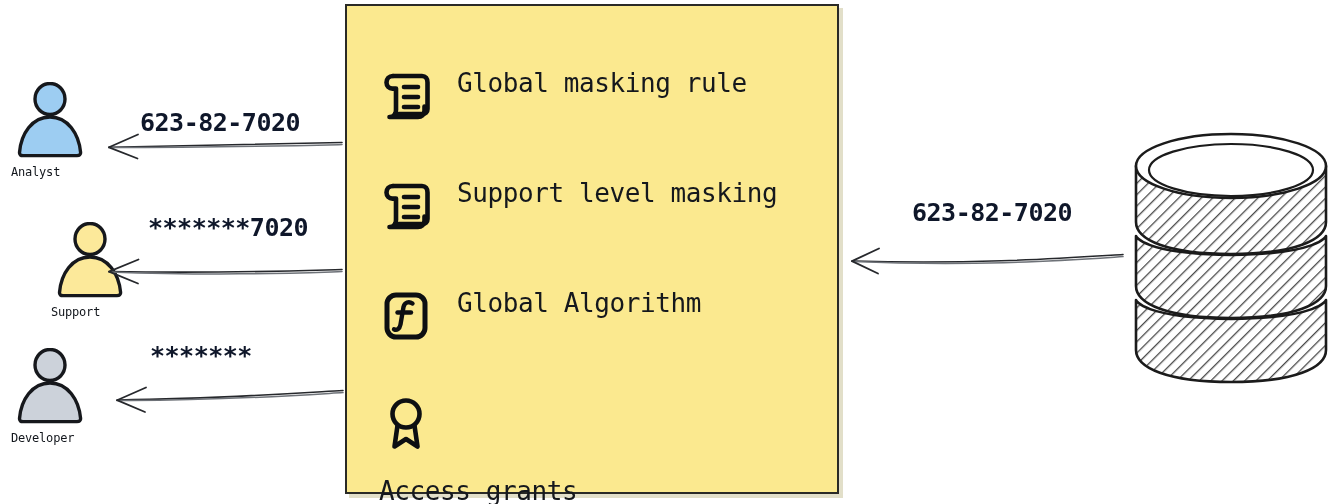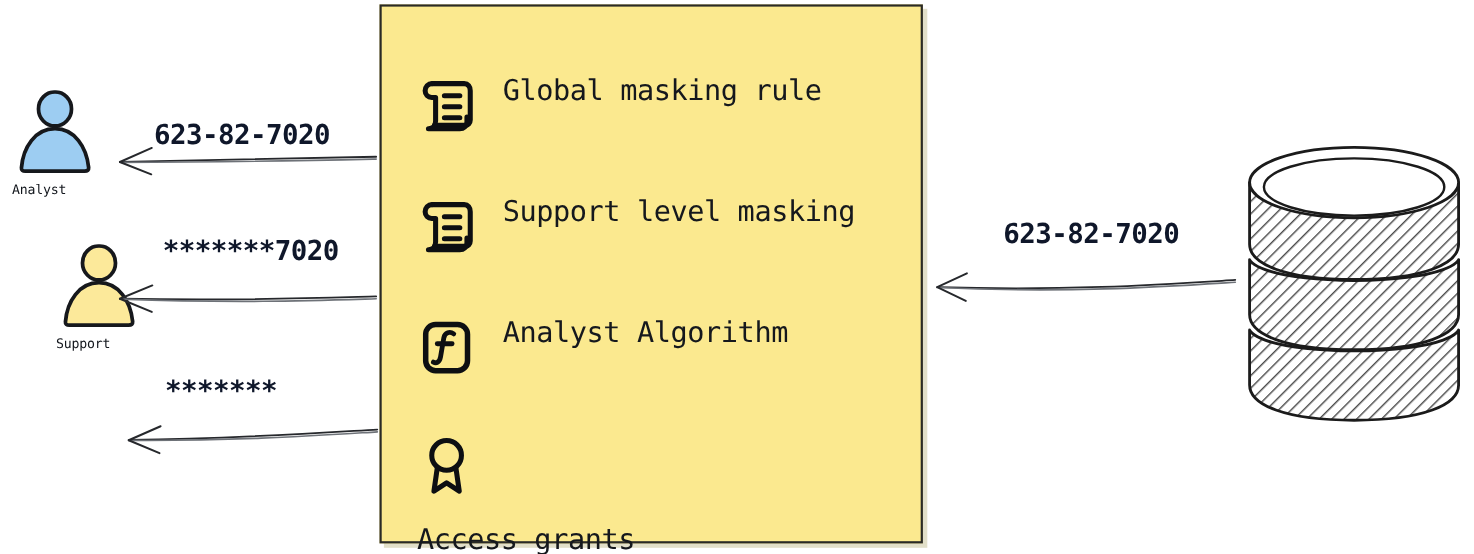--- a/index.html
+++ b/index.html
@@ -138,20 +138,30 @@
 
   <div class="flow-label" style="left:148px; top:213px;">*******7020</div>
 
   <svg class="arrow-svg" style="left:98px; top:248px;" width="246" height="40">
     <path d="M244 21.5 C190 23.0 120 25.6 12 23.5" fill="none" stroke="#26282c" stroke-width="1.6" stroke-linecap="round"></path>
     <path d="M244 23.6 C190 25.2 120 27.8 12 23.9" fill="none" stroke="#6e7278" stroke-width="1.5" stroke-linecap="round"></path>
     <path d="M11 23.6 L40.5 11.5" fill="none" stroke="#26282c" stroke-width="1.8" stroke-linecap="round"></path>
     <path d="M11 23.6 L40 35.5" fill="none" stroke="#26282c" stroke-width="1.8" stroke-linecap="round"></path>
   </svg>
 
+  <div class="persona" style="left:8px; top:348px;">
+    <div class="persona-icon">
+      <svg width="84" height="82" viewBox="0 0 84 82">
+        <ellipse cx="40" cy="17" rx="15" ry="15.5" fill="#ccd2da" stroke="#16181c" stroke-width="3.4"></ellipse>
+        <path d="M40 35 C22 35 11 52 9.5 70.5 C9.3 72.6 10.6 73.6 13 73.6
+                 L67 73.6 C69.5 73.6 70.8 72.5 70.6 70.3 C68.8 52 58 35 40 35 Z" fill="#ccd2da" stroke="#16181c" stroke-width="3.4" stroke-linejoin="round"></path>
+      </svg>
+    </div>
+    <div class="persona-label">Developer</div>
+  </div>
 
   <div class="flow-label" style="left:150px; top:341px;">*******</div>
 
   <svg class="arrow-svg" style="left:105px; top:370px;" width="240" height="44">
     <path d="M238 20.5 C185 23.6 110 28.8 13 30.0" fill="none" stroke="#26282c" stroke-width="1.6" stroke-linecap="round"></path>
     <path d="M238 22.6 C185 25.8 110 31.0 13 30.4" fill="none" stroke="#6e7278" stroke-width="1.5" stroke-linecap="round"></path>
     <path d="M12 30.2 L41 17.5" fill="none" stroke="#26282c" stroke-width="1.8" stroke-linecap="round"></path>
     <path d="M12 30.2 L40 42" fill="none" stroke="#26282c" stroke-width="1.8" stroke-linecap="round"></path>
   </svg>
 
@@ -191,21 +201,21 @@
 
     <div class="policy-row" style="top:282px;">
       <span class="policy-icon">
         <svg width="50" height="52" viewBox="0 0 50 52">
           <rect x="6" y="5" width="38" height="42" rx="9" ry="9" fill="none" stroke="#0d0f12" stroke-width="5"></rect>
           <path d="M31.5 13.5 C28 11 23.5 12.2 22.5 17 L19.5 34.5
                    C18.6 39.4 15.6 40.6 13 39.2" fill="none" stroke="#0d0f12" stroke-width="4.4" stroke-linecap="round"></path>
           <line x1="16.5" y1="22.5" x2="30" y2="22.5" stroke="#0d0f12" stroke-width="4.4" stroke-linecap="round"></line>
         </svg>
       </span>
-      <span class="policy-text">Analyst Algorithm</span>
+      <span class="policy-text">Global Algorithm</span>
     </div>
 
     <div class="policy-row" style="top:390px;flex-direction:column;">
       <span class="policy-icon">
         <svg width="50" height="56" viewBox="0 0 50 56">
           <circle cx="25" cy="18" r="13.5" fill="none" stroke="#0d0f12" stroke-width="4.6"></circle>
           <path d="M16.5 29.5 L13.5 50.5 L25 43 L36.5 50.5 L33.5 29.5" fill="none" stroke="#0d0f12" stroke-width="4.6" stroke-linecap="round" stroke-linejoin="round"></path>
         </svg>
       </span>
       <span class="policy-text">Access grants</span>

